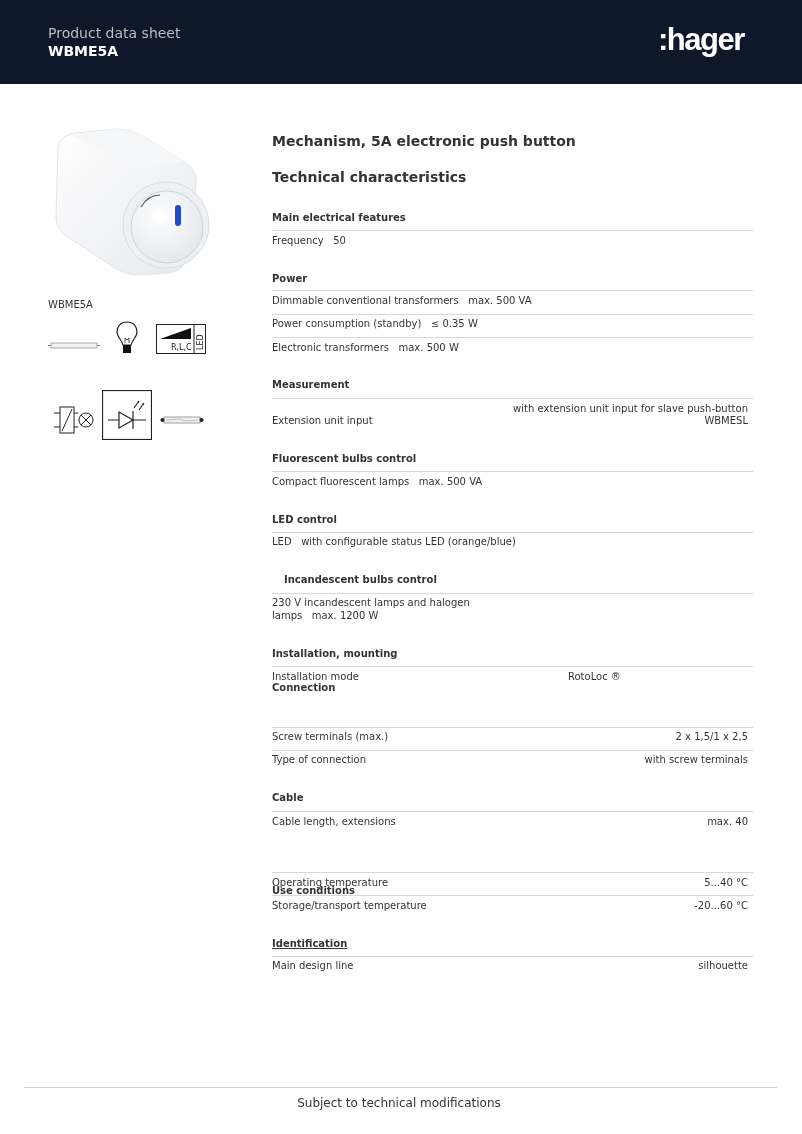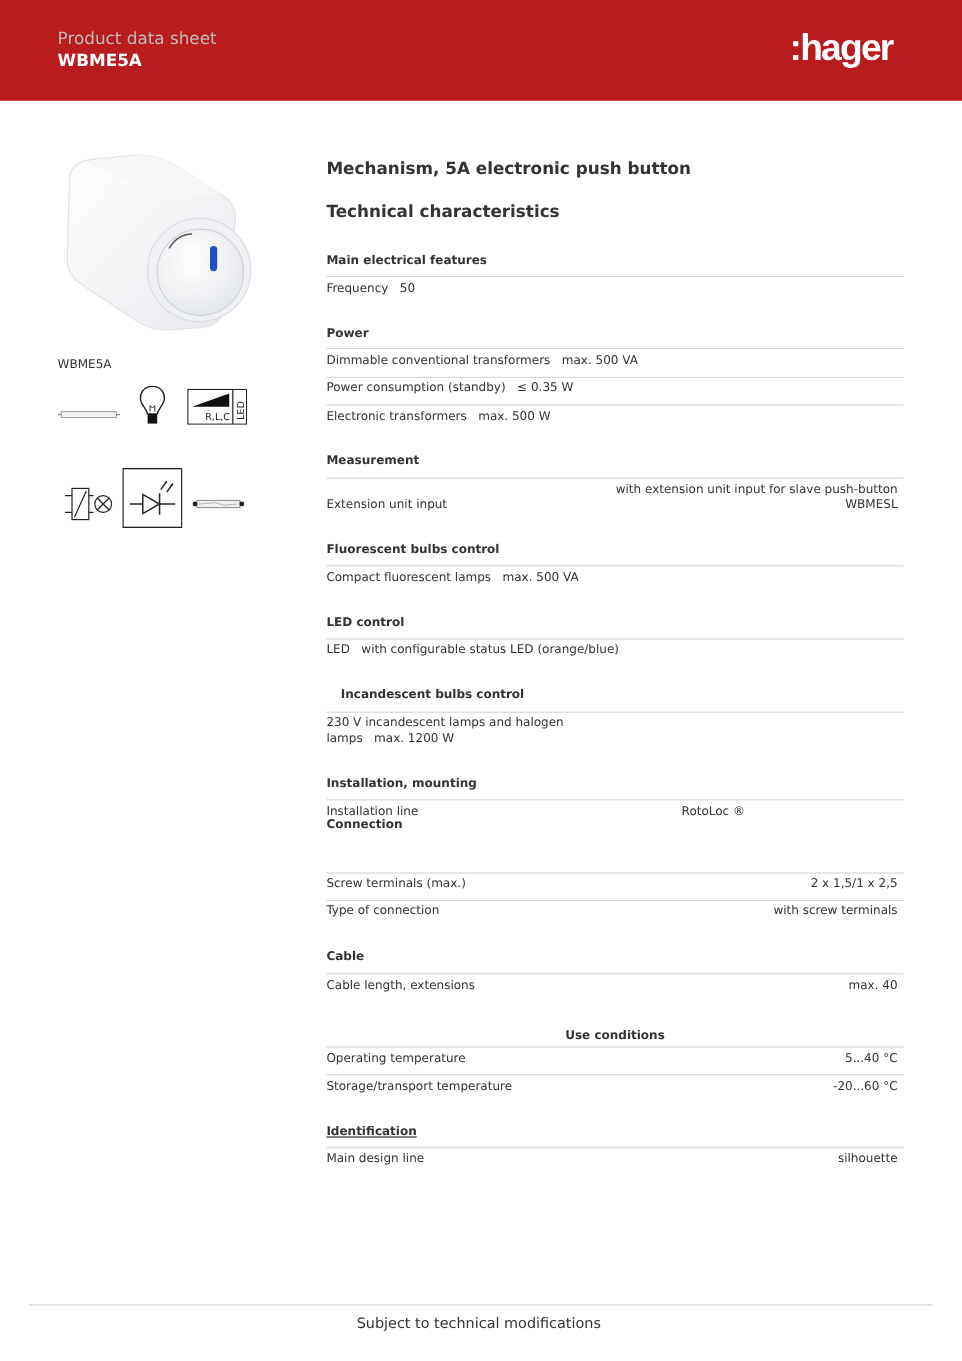--- a/index.html
+++ b/index.html
@@ -1,21 +1,21 @@
 <!DOCTYPE html>
 <html><head>
   <meta charset="utf-8">
   <style>
     * { margin: 0; padding: 0; box-sizing: border-box; }
     html, body { width: 802px; height: 1134px; background: #ffffff; overflow: hidden; }
     body { font-family: "DejaVu Sans", sans-serif; color: #333333; position: relative; }
 
     .header {
       position: absolute; left: 0; top: 0; width: 802px; height: 84px;
-      background: #b91c1c;
+      background: #0f172a;
     }
     .header .doc-type {
       position: absolute; left: 48px; top: 25px;
       font-size: 14px; color: #bdbdbd; font-weight: normal;
     }
     .header .ref {
       position: absolute; left: 48px; top: 43px;
       font-size: 14px; color: #ffffff; font-weight: bold;
     }
     .header .logo {
@@ -161,37 +161,37 @@
   <div class="rule" style="top:532px;"></div>
   <div class="row-label" style="top:536px;">LED   with configurable status LED (orange/blue)</div>
 
   <div class="section-head" style="top:574px;padding-left:12px;">Incandescent bulbs control</div>
   <div class="rule" style="top:593px;"></div>
   <div class="row-label" style="top:597px;">230 V incandescent lamps and halogen</div>
   <div class="row-label" style="top:610px;">lamps   max. 1200 W</div>
 
   <div class="section-head" style="top:648px;">Installation, mounting</div>
   <div class="rule" style="top:666px;"></div>
-  <div class="row-label" style="top:671px;">Installation line</div>
+  <div class="row-label" style="top:671px;">Installation mode</div>
   <div class="row-value-mid" style="top:671px;">RotoLoc ®</div>
 
   <div class="section-head" style="top:682px;">Connection</div>
   <div class="rule" style="top:727px;"></div>
   <div class="row-label" style="top:731px;">Screw terminals (max.)</div>
   <div class="row-value-right" style="top:731px;">2 x 1,5/1 x 2,5</div>
   <div class="rule" style="top:750px;"></div>
   <div class="row-label" style="top:754px;">Type of connection</div>
   <div class="row-value-right" style="top:754px;">with screw terminals</div>
 
   <div class="section-head" style="top:792px;">Cable</div>
   <div class="rule" style="top:811px;"></div>
   <div class="row-label" style="top:816px;">Cable length, extensions</div>
   <div class="row-value-right" style="top:816px;">max. 40</div>
 
-  <div class="section-head" style="top:858px;text-align:center;">Use conditions</div>
+  <div class="section-head" style="top:885px;">Use conditions</div>
   <div class="rule" style="top:872px;"></div>
   <div class="row-label" style="top:877px;">Operating temperature</div>
   <div class="row-value-right" style="top:877px;">5...40 °C</div>
   <div class="rule" style="top:895px;"></div>
   <div class="row-label" style="top:900px;">Storage/transport temperature</div>
   <div class="row-value-right" style="top:900px;">-20...60 °C</div>
 
   <div class="section-head" style="top:938px;text-decoration:underline;">Identification</div>
   <div class="rule" style="top:956px;"></div>
   <div class="row-label" style="top:960px;">Main design line</div>

